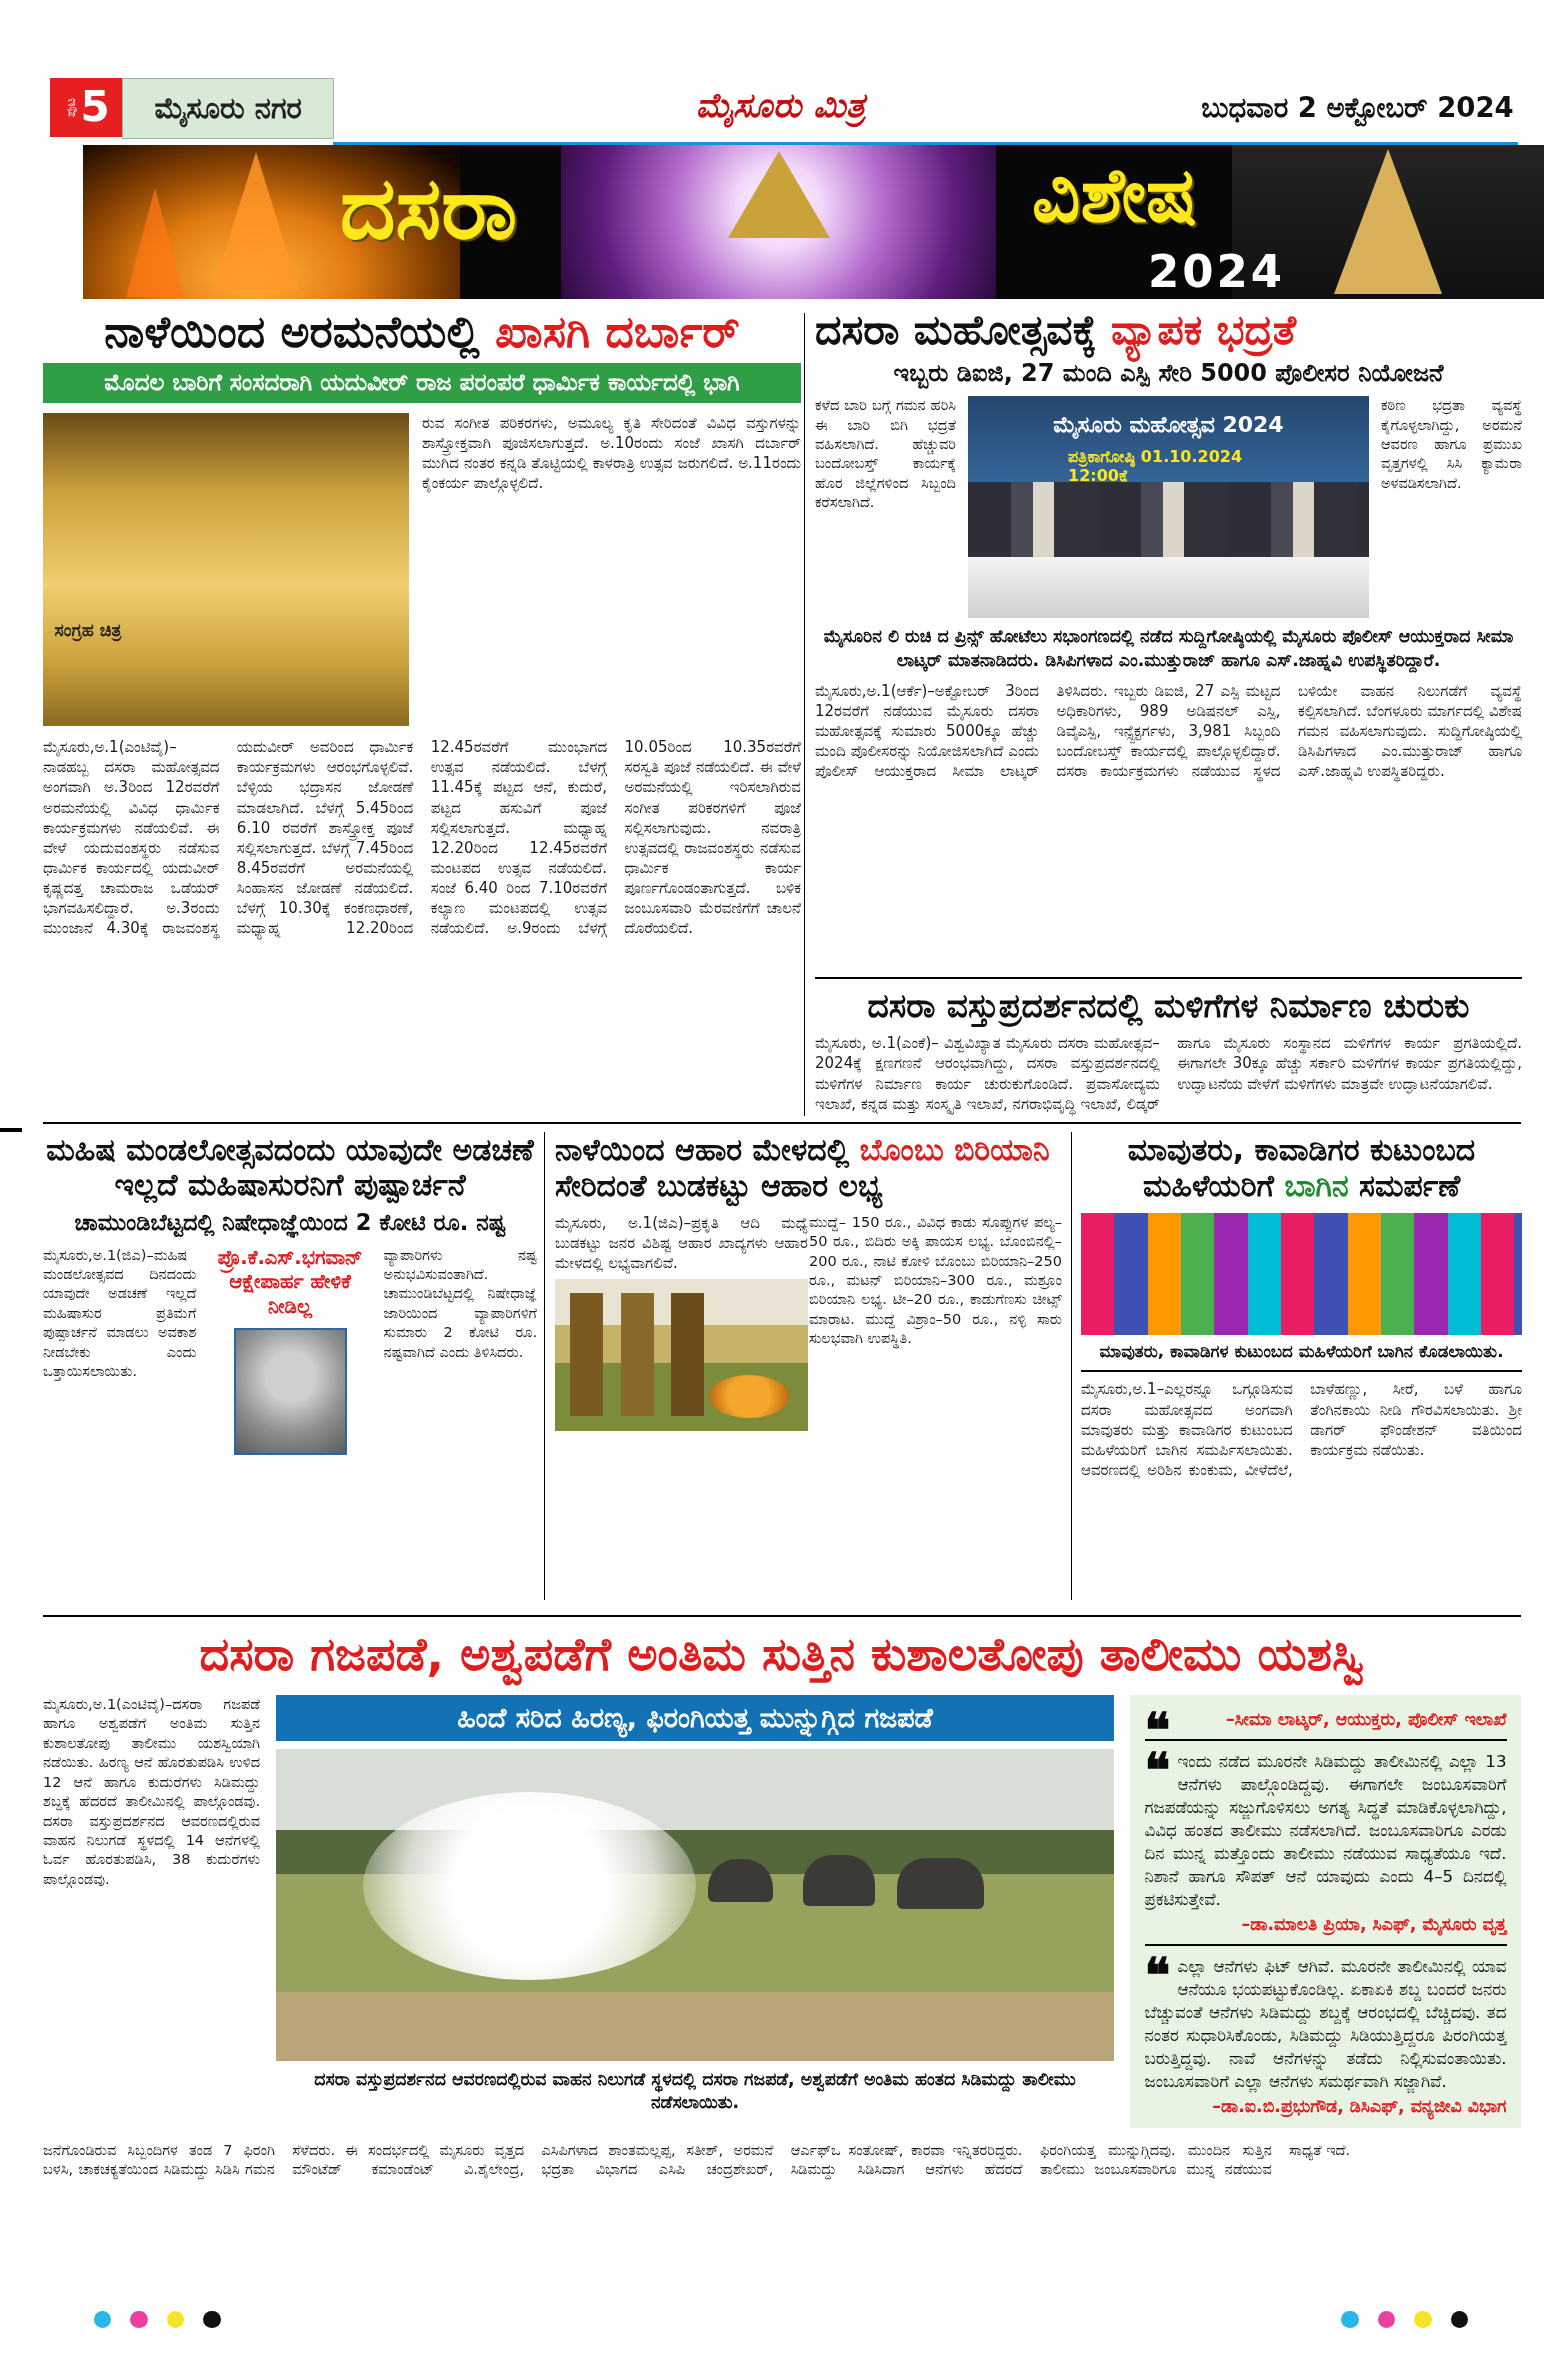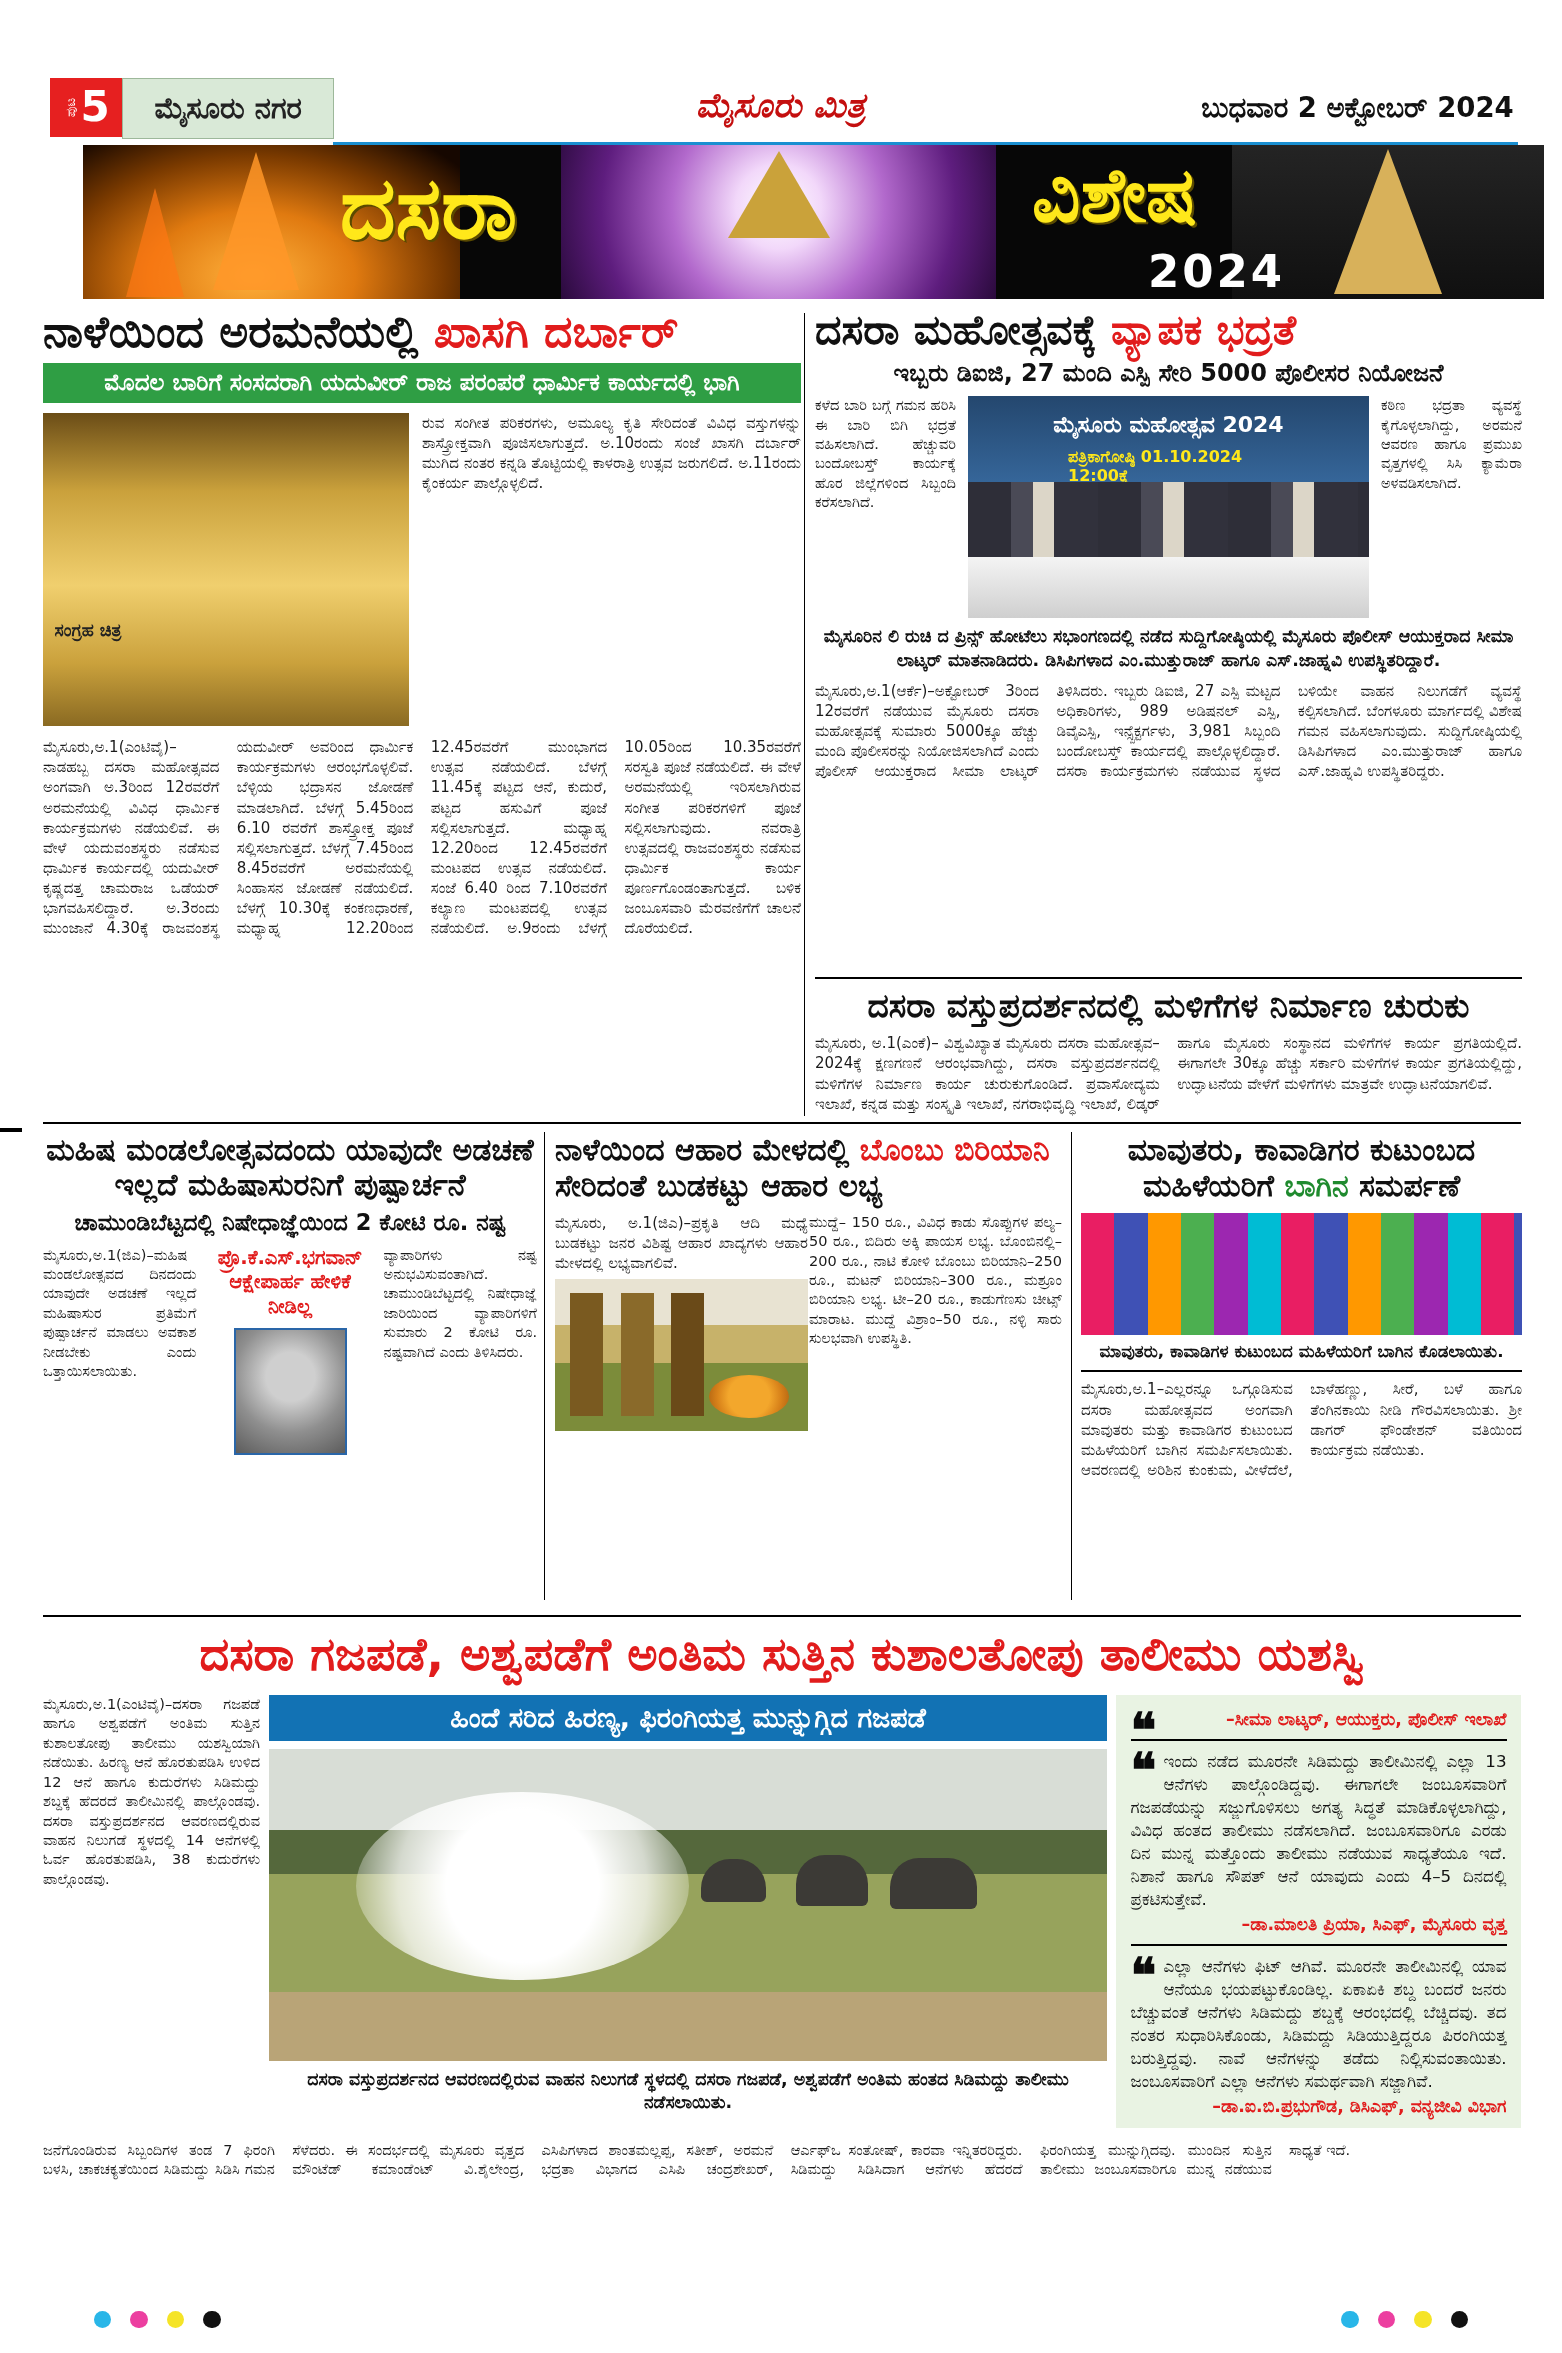--- a/index.html
+++ b/index.html
@@ -39,21 +39,21 @@
   .bodytext{font-size:15px;line-height:1.34;text-align:justify;color:#1a1a1a;}
   .cols-2{column-count:2;column-gap:17.4px;}
   .cols-3{column-count:3;column-gap:17.4px;}
   .cols-4{column-count:4;column-gap:17.4px;}
   .cols-6{column-count:6;column-gap:17.4px;}
   .caption{font-weight:bold;font-size:17.4px;line-height:1.35;text-align:center;color:#111;}
   .vline{position:absolute;width:1.4px;background:#000;}
   .hline{position:absolute;height:2.2px;background:#000;}
   
   .art-darbar{position:absolute;top:308px;left:43px;width:758px;}
-  .art-darbar h1{margin:0;font-size:44px;line-height:1.08;font-weight:bold;white-space:nowrap;}
+  .art-darbar h1{margin:0;font-size:44px;line-height:1.08;font-weight:bold;white-space:nowrap;text-align:center;}
   .red{color:#e11c1c;} .green-word{color:#1f8a2e;}
   .strip-green{margin-top:7.2px;background:#2f9e44;color:#fff;font-size:23px;font-weight:bold;text-align:center;padding:6.5px 2.9px;}
   .darbar-row{display:flex;gap:13px;margin-top:10px;height:313px;}
   .photo-throne{width:366px;height:313px;position:relative;flex:none;
      background:linear-gradient(180deg,#6b4d17 0%,#caa13c 25%,#f0cf6e 55%,#caa13c 80%,#8a6a22 100%);}
   .photo-throne .photo-label{position:absolute;left:11.6px;bottom:86px;font-size:17.4px;font-weight:bold;color:#222;}
   .box-yellow{width:241px;flex:none;background:#fcf6c4;border:1.4px solid #b4a22a;padding:8.7px 10px;box-sizing:border-box;}
   .box-yellow .box-title{font-size:22.5px;font-weight:bold;text-align:center;line-height:1.2;margin-bottom:7.2px;}
   .box-yellow .bodytext{font-size:16px;font-weight:bold;color:#222;}
   .darbar-col3{flex:1;}
@@ -97,21 +97,21 @@
   .photo-food::after{content:"";position:absolute;right:19px;bottom:13px;width:80px;height:43px;border-radius:50%;background:radial-gradient(circle,#f3a72c 0 45%,#d8821a 70%,#a85d10 100%);}
   .art-bagina{position:absolute;top:1132px;left:1081px;width:441px;}
   .art-bagina h2{margin:0;font-size:30px;font-weight:bold;text-align:center;line-height:1.2;}
   .photo-women{width:100%;height:122px;margin-top:8.7px;
      background:repeating-linear-gradient(90deg,#e91e63 0 33px,#3f51b5 33px 67px,#ff9800 67px 100px,#4caf50 100px 133px,#9c27b0 133px 167px,#00bcd4 167px 200px);}
   .bagina-caption{margin-top:5.8px;font-size:16.7px;}
   .bagina-body{margin-top:7.2px;border-top:2.2px solid #000;padding-top:7.2px;height:188px;}
   
   .art-gaja{position:absolute;top:1615px;left:43px;width:1478px;border-top:2.9px solid #000;padding-top:10px;}
   .art-gaja h1{margin:0;font-size:46px;font-weight:bold;color:#e11c1c;text-align:center;white-space:nowrap;}
-  .gaja-row{display:flex;gap:9px;margin-top:13px;}
+  .gaja-row{display:flex;gap:16px;margin-top:13px;}
   .gcol-left{width:217px;flex:none;font-size:14.5px;}
   .gcenter{width:838px;flex:none;}
   .strip-blue{background:#1272b4;color:#fff;font-size:27px;font-weight:bold;text-align:center;padding:7.2px 2.9px;}
   .photo-field{margin-top:7.2px;height:312px;position:relative;overflow:hidden;
      background:linear-gradient(180deg,#d8ddd6 0 26%,#55683c 26% 40%,#97a35c 40% 78%,#b9a477 78% 100%);}
   .smoke{position:absolute;left:87px;top:43px;width:333px;height:188px;border-radius:50%;
      background:radial-gradient(circle,#ffffff 0 40%,rgba(255,255,255,.75) 65%,rgba(255,255,255,0) 100%);}
   .elephant{position:absolute;width:87px;height:51px;border-radius:29px 29px 5.8px 5.8px;background:#3c3a36;}
   .e1{right:130px;top:109px;} .e2{right:239px;top:106px;width:72px;} .e3{right:341px;top:110px;width:65px;height:43px;}
   .gaja-caption{margin-top:7.2px;font-size:17.4px;}

